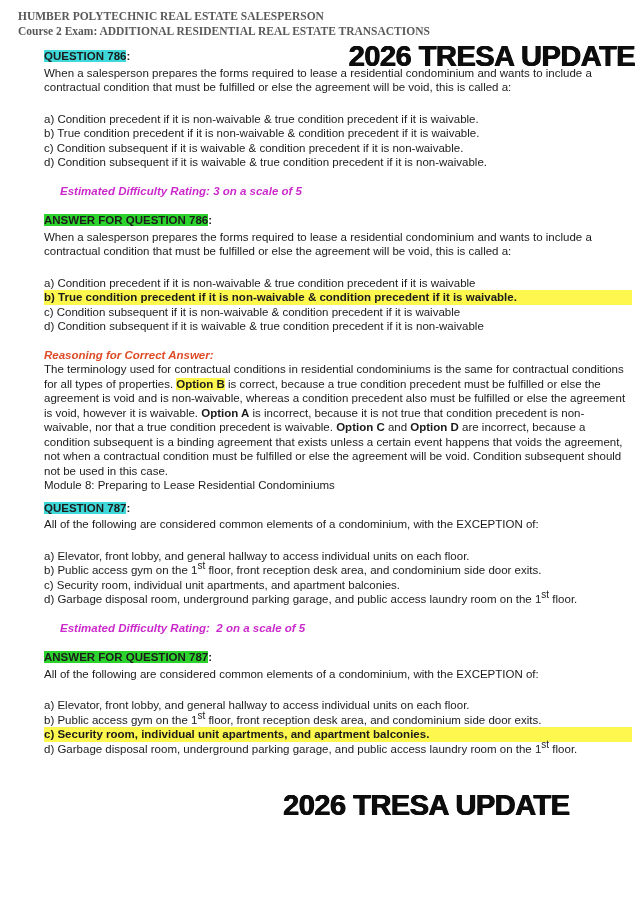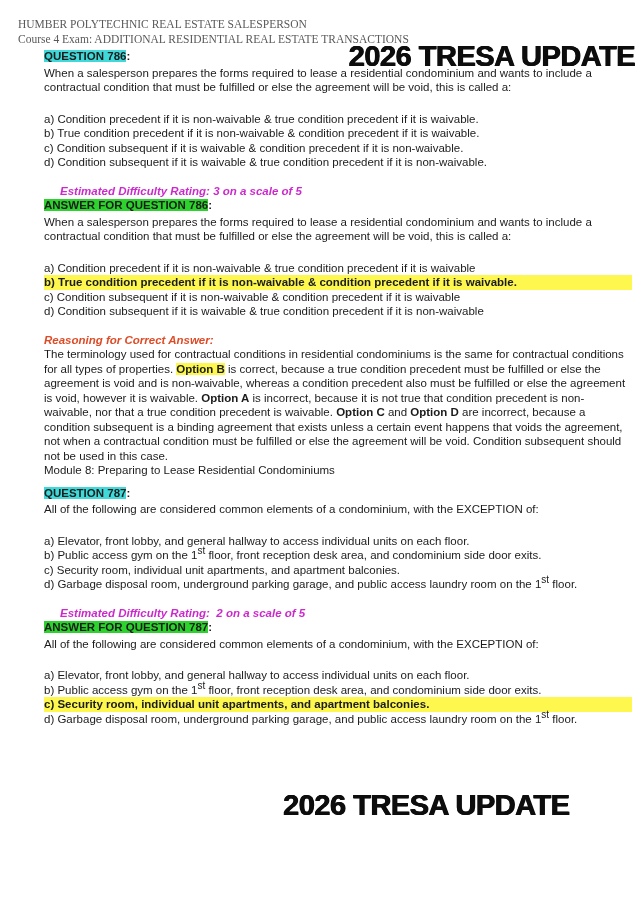--- a/index.html
+++ b/index.html
@@ -7,23 +7,23 @@
     width:640px; height:921px;
     background:#ffffff;
     font-family:"Liberation Sans", sans-serif;
     color:#1b1b1b;
     position:relative;
     overflow:hidden;
   }
   .page { position:absolute; inset:0; background:#ffffff; }
 
   .doc-header {
-    position:absolute; left:18px; top:17px;
+    position:absolute; left:18px; top:9px;
     font-family:"Liberation Serif", serif;
-    font-weight:normal;
+    font-weight:bold;
     color:var(--header-gray,#595959);
     font-size:11.5px; line-height:14.5px;
     white-space:nowrap;
   }
 
   .banner {
     position:absolute;
     font-size:29px;
     font-weight:bold;
     letter-spacing:-0.5px;
@@ -48,21 +48,21 @@
   p.qtext { margin:2px 0 0 0; }
   .options { margin-top:17px; }
   .option-row { min-height:14.5px; }
 
   .difficulty {
     margin-top:14px;
     font-weight:bold; font-style:italic;
     color:var(--difficulty-magenta,#cc29cc);
     margin-left:16px;
   }
-  .answer-row { }
+  .answer-row { margin-top:15px; }
   .reasoning-label {
     margin-top:14px;
     font-weight:bold; font-style:italic;
     color:var(--reasoning-red,#de4b26);
   }
   .reasoning-par { margin:0; }
   .concept-note {
     margin-top:20px;
     font-weight:bold; font-style:italic;
     color:var(--concept-green,#2fa878);
@@ -72,21 +72,21 @@
 
   sup { font-size:10px; line-height:0; vertical-align:super; }
 </style>
 </head>
 <body>
 
 <div class="page">
 
   <div class="doc-header">
     <div>HUMBER POLYTECHNIC REAL ESTATE SALESPERSON</div>
-    <div>Course 4 Exam: ADDITIONAL RESIDENTIAL REAL ESTATE TRANSACTIONS</div>
+    <div>Course 2 Exam: ADDITIONAL RESIDENTIAL REAL ESTATE TRANSACTIONS</div>
   </div>
 
   <div class="banner banner-top">2026 TRESA UPDATE</div>
 
   <div class="content">
 
     <div class="label-row">
       <span class="hl-cyan">QUESTION 786</span><span>:</span>
     </div>
     <p class="qtext">When a salesperson prepares the forms required to lease a residential condominium and wants to include a contractual condition that must be fulfilled or else the agreement will be void, this is called a:</p>

